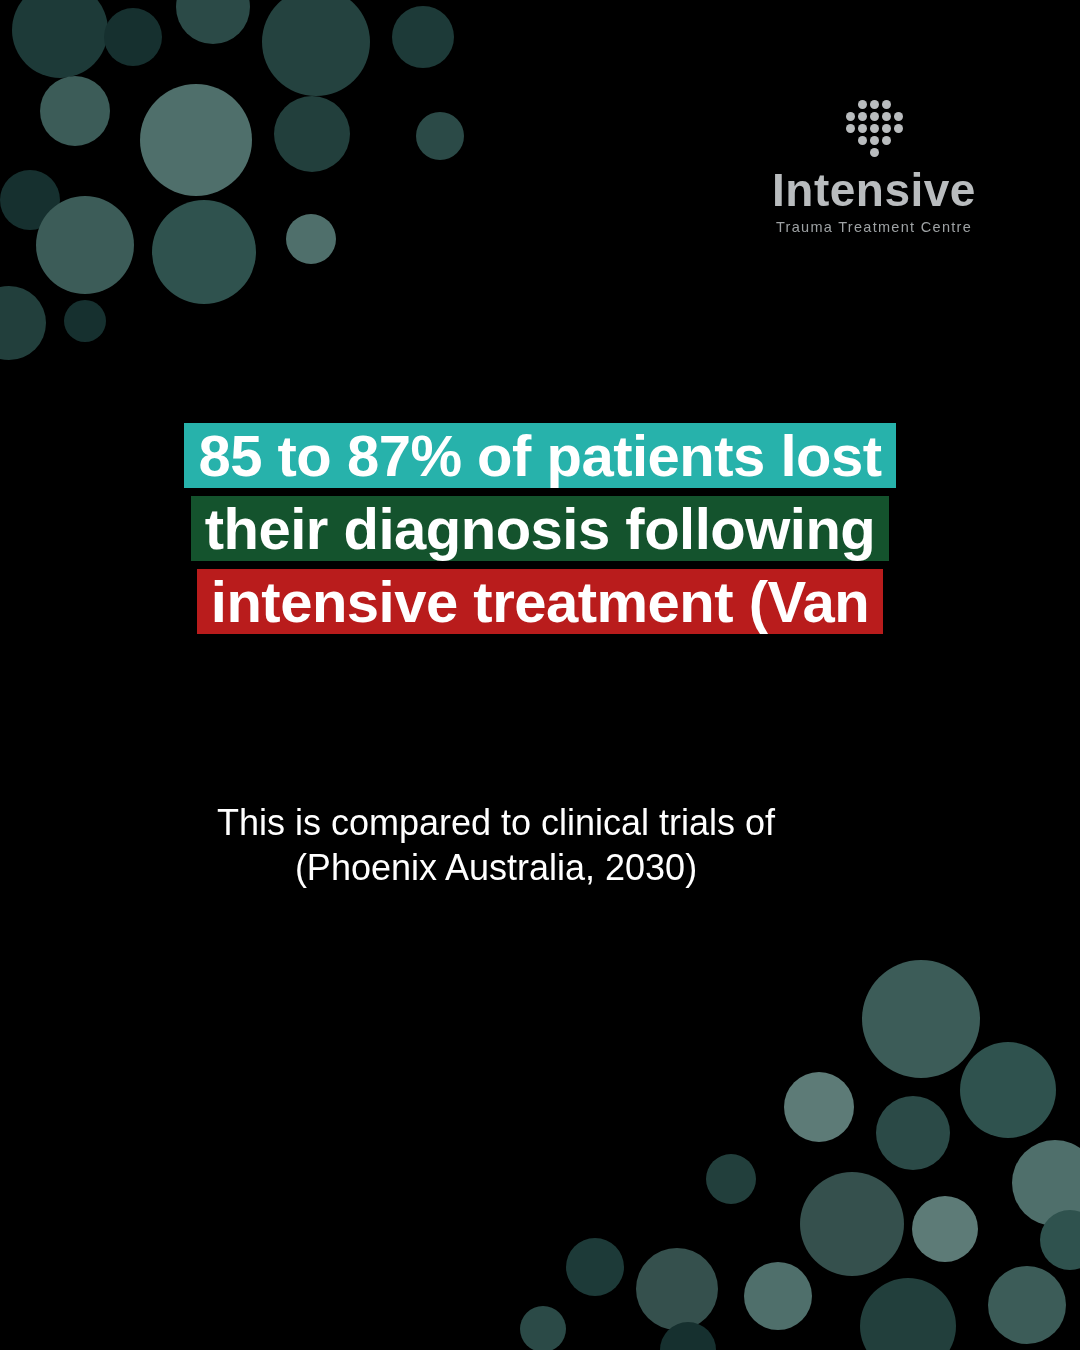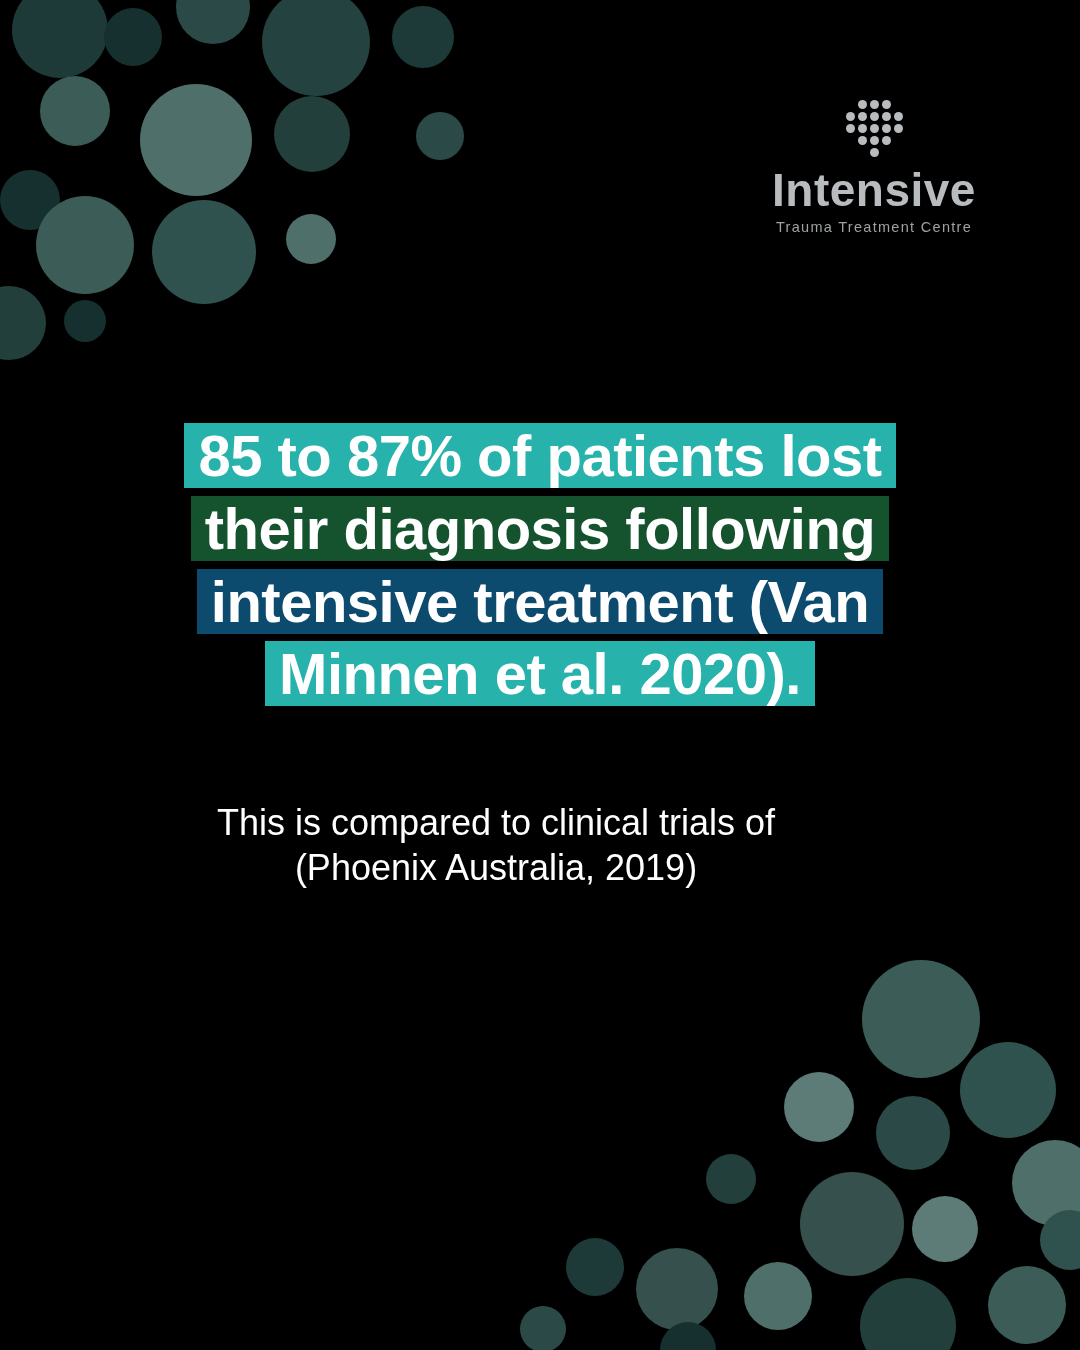--- a/index.html
+++ b/index.html
@@ -180,22 +180,21 @@
         <span class="off" style="background: transparent;"></span>
         <span class="off" style="background: transparent;"></span>
       </div>
     <div class="logo-name">Intensive</div>
     <div class="logo-sub">Trauma Treatment Centre</div>
   </div>
 
   <div class="headline" id="headline">
       <div class="line"><span class="hl" style="background: rgb(39, 178, 171);">85 to 87% of patients lost</span></div>
       <div class="line"><span class="hl" style="background: #14532d;">their diagnosis following</span></div>
-      <div class="line"><span class="hl" style="background: #0c4a6e;">intensive treatment (Van</span></div>
-      <div class="line"><span class="hl" style="background: rgb(39, 178, 171);">Minnen et al. 2020).</span></div>
+      <div class="line"><span class="hl" style="background: #b91c1c;">intensive treatment (Van</span></div>
     </div>
 
   <div class="subcopy" id="subcopy">
       <div class="sline">This is compared to clinical trials of</div>
-      <div class="sline">(Phoenix Australia, 2019)</div>
+      <div class="sline">(Phoenix Australia, 2030)</div>
     </div>
 
 </div>
 
 </body></html>

